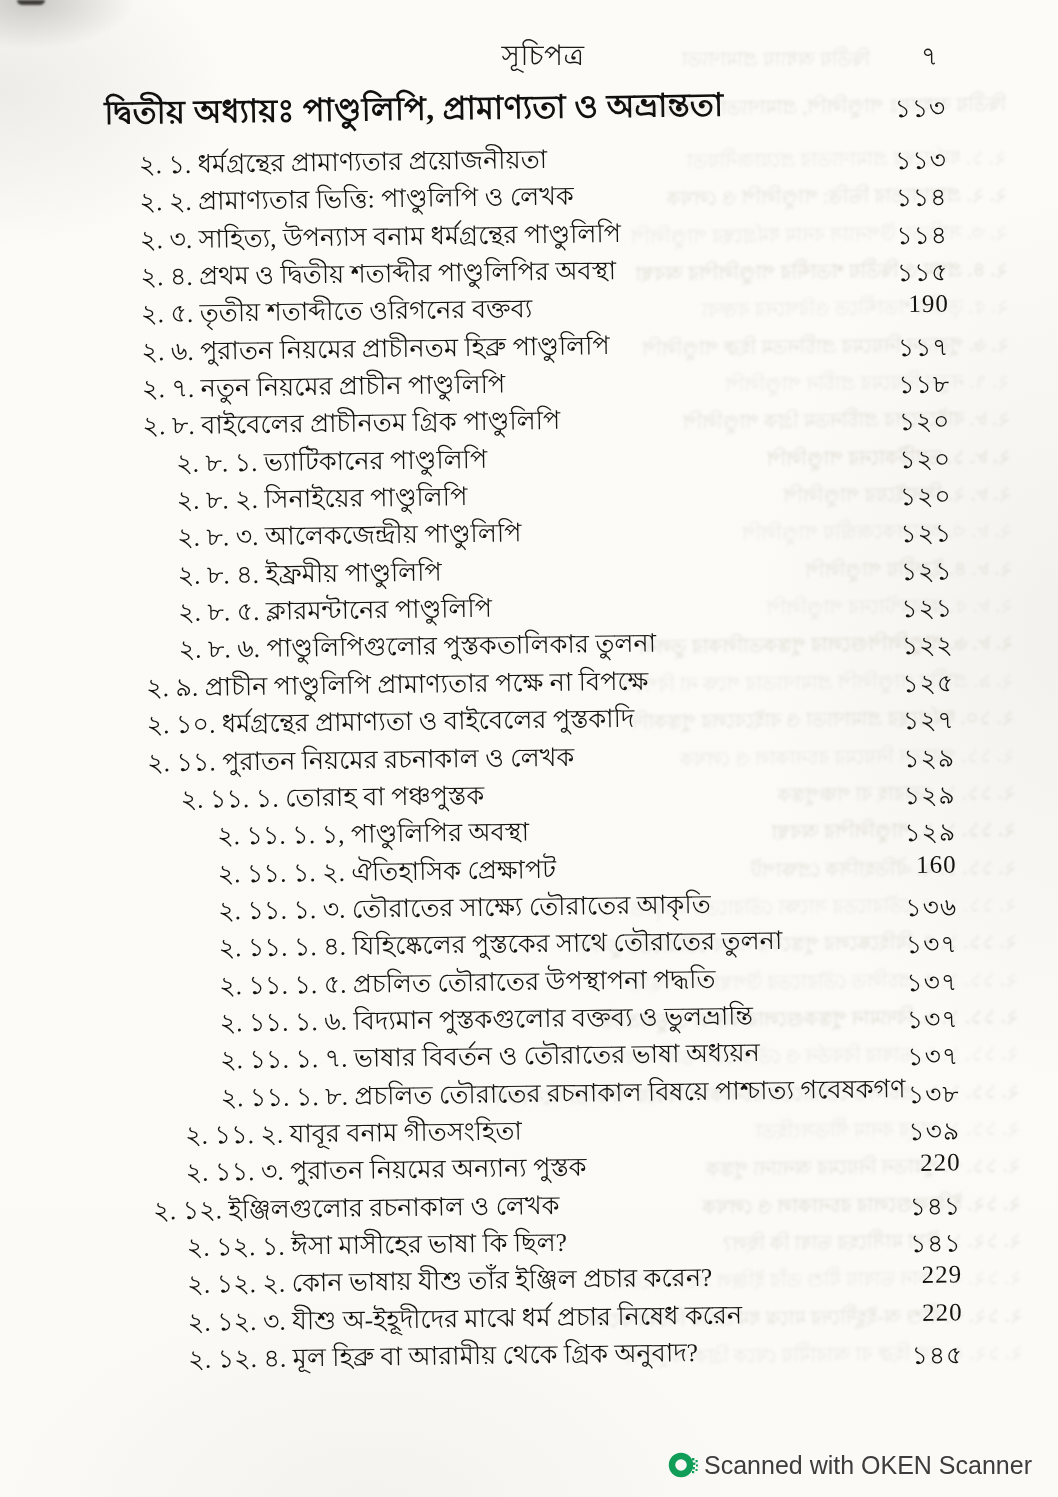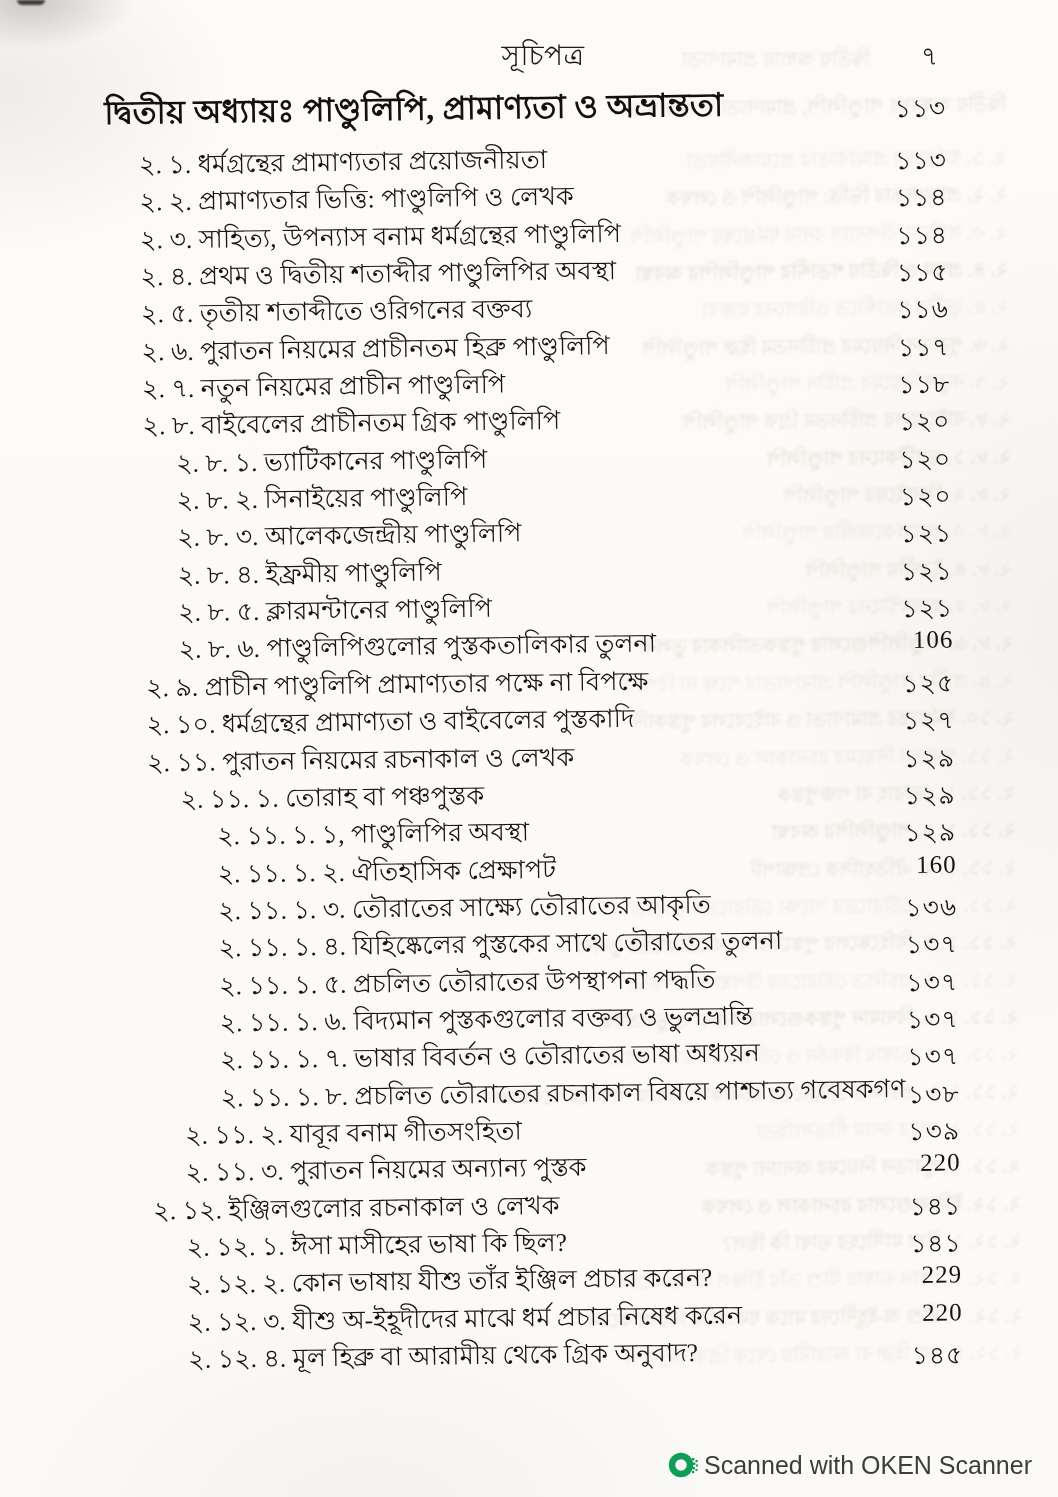--- a/index.html
+++ b/index.html
@@ -99,21 +99,21 @@
     <span class="pagenum">১১৪</span>
   </div>
     <div class="row lv1">
     <span class="bleed" aria-hidden="true">২. ৪. প্রথম ও দ্বিতীয় শতাব্দীর পাণ্ডুলিপির অবস্থা</span>
     <span class="label">২. ৪. প্রথম ও দ্বিতীয় শতাব্দীর পাণ্ডুলিপির অবস্থা</span>
     <span class="pagenum">১১৫</span>
   </div>
     <div class="row lv1">
     <span class="bleed" aria-hidden="true">২. ৫. তৃতীয় শতাব্দীতে ওরিগনের বক্তব্য</span>
     <span class="label">২. ৫. তৃতীয় শতাব্দীতে ওরিগনের বক্তব্য</span>
-    <span class="pagenum">১১৬</span>
+    <span class="pagenum">190</span>
   </div>
     <div class="row lv1">
     <span class="bleed" aria-hidden="true">২. ৬. পুরাতন নিয়মের প্রাচীনতম হিব্রু পাণ্ডুলিপি</span>
     <span class="label">২. ৬. পুরাতন নিয়মের প্রাচীনতম হিব্রু পাণ্ডুলিপি</span>
     <span class="pagenum">১১৭</span>
   </div>
     <div class="row lv1">
     <span class="bleed" aria-hidden="true">২. ৭. নতুন নিয়মের প্রাচীন পাণ্ডুলিপি</span>
     <span class="label">২. ৭. নতুন নিয়মের প্রাচীন পাণ্ডুলিপি</span>
     <span class="pagenum">১১৮</span>
@@ -144,21 +144,21 @@
     <span class="pagenum">১২১</span>
   </div>
     <div class="row lv2">
     <span class="bleed" aria-hidden="true">২. ৮. ৫. ক্লারমন্টানের পাণ্ডুলিপি</span>
     <span class="label">২. ৮. ৫. ক্লারমন্টানের পাণ্ডুলিপি</span>
     <span class="pagenum">১২১</span>
   </div>
     <div class="row lv2">
     <span class="bleed" aria-hidden="true">২. ৮. ৬. পাণ্ডুলিপিগুলোর পুস্তকতালিকার তুলনা</span>
     <span class="label">২. ৮. ৬. পাণ্ডুলিপিগুলোর পুস্তকতালিকার তুলনা</span>
-    <span class="pagenum">106</span>
+    <span class="pagenum">১২২</span>
   </div>
     <div class="row lv1">
     <span class="bleed" aria-hidden="true">২. ৯. প্রাচীন পাণ্ডুলিপি প্রামাণ্যতার পক্ষে না বিপক্ষে</span>
     <span class="label">২. ৯. প্রাচীন পাণ্ডুলিপি প্রামাণ্যতার পক্ষে না বিপক্ষে</span>
     <span class="pagenum">১২৫</span>
   </div>
     <div class="row lv1">
     <span class="bleed" aria-hidden="true">২. ১০. ধর্মগ্রন্থের প্রামাণ্যতা ও বাইবেলের পুস্তকাদি</span>
     <span class="label">২. ১০. ধর্মগ্রন্থের প্রামাণ্যতা ও বাইবেলের পুস্তকাদি</span>
     <span class="pagenum">১২৭</span>

